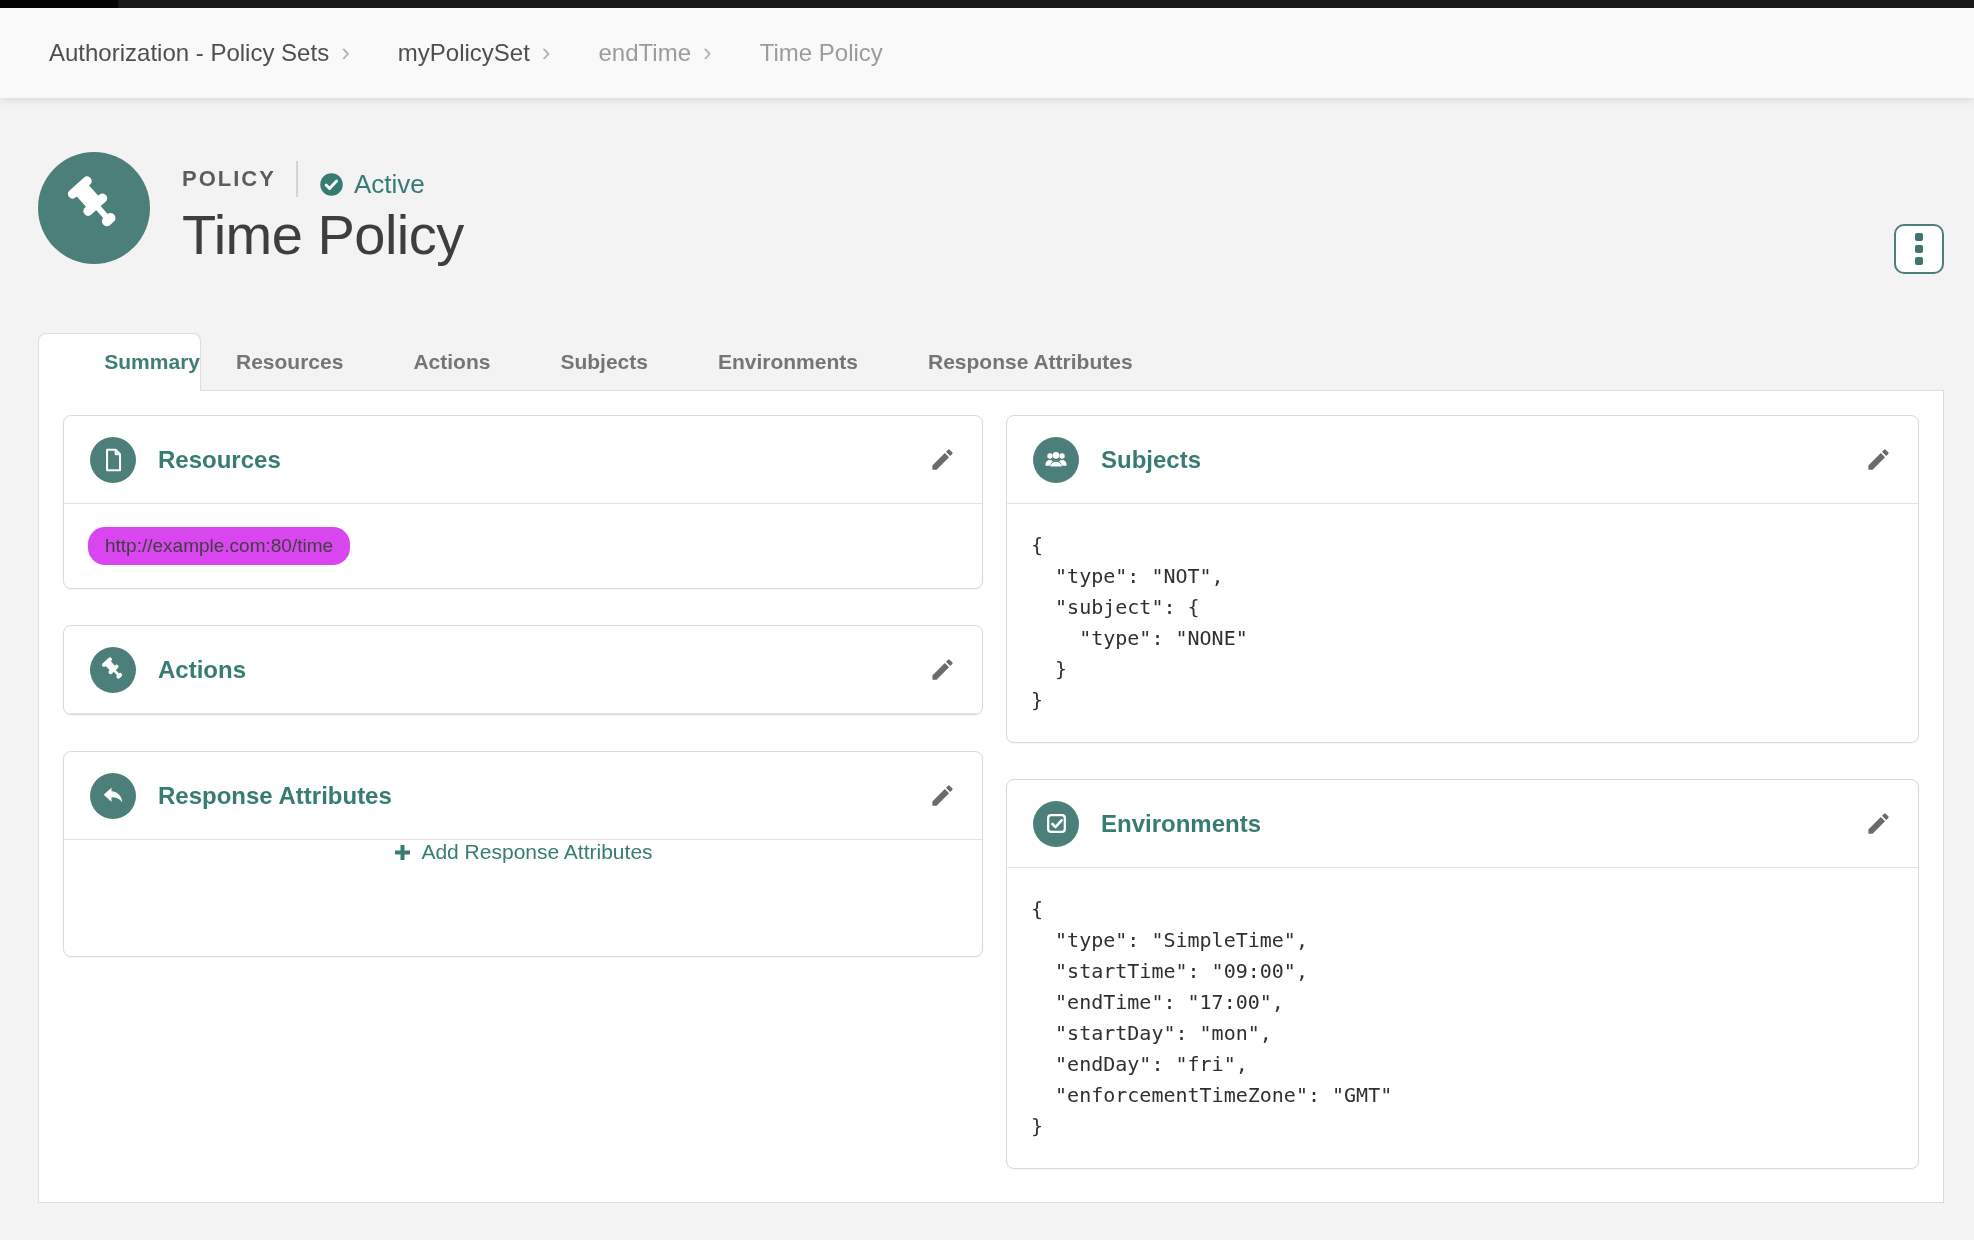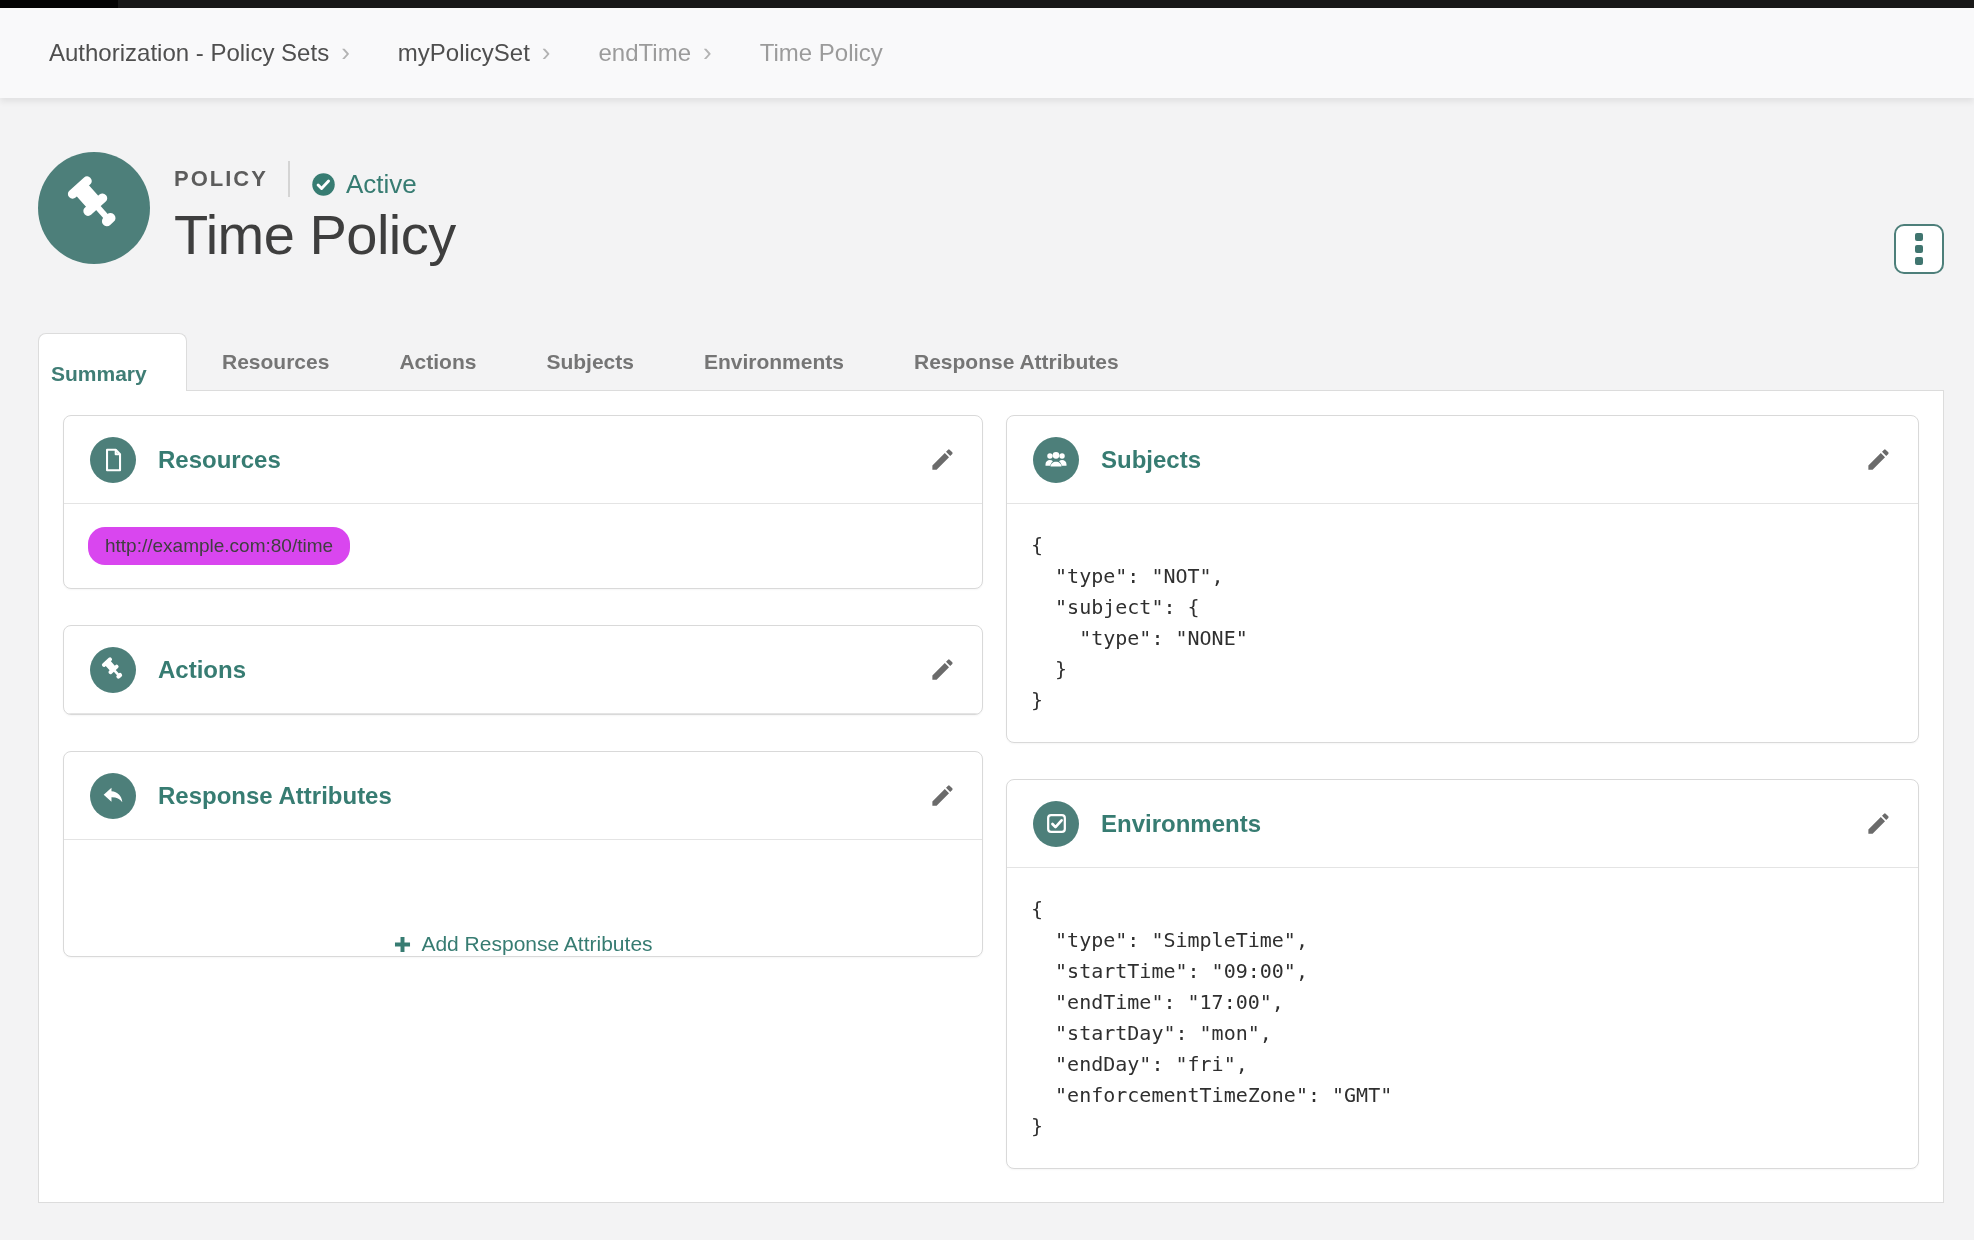--- a/index.html
+++ b/index.html
@@ -22,21 +22,21 @@
     padding-left:13px;
     position:relative; z-index:5;
   }
   .crumbbar .crumb { font-size:24px;margin-left:36px; }
   .crumb.dark { color:#4f4f4f; cursor:pointer; }
   .crumb.light { color:#9b9b9b; }
   .crumb-sep { color:#b3b3b3; font-size:26px; margin:0 12px; position:relative; top:-1px; }
 
   
   .content { padding:0 30px 0 38px; }
-  .page-header { position:relative; margin-top:54px; display:flex; }
+  .page-header { position:relative; margin-top:54px; display:flex;gap:8px; }
   .avatar {
     width:112px; height:112px; border-radius:50%;
     background:#4d7f7a; flex:0 0 112px;
     display:flex; align-items:center; justify-content:center;
   }
   .header-text { margin-left:24px; padding-top:8px; }
   .meta-row { display:flex; align-items:center; height:38px; }
   .type-label { font-size:22px; font-weight:bold; color:#5c5c5c; letter-spacing:2px; }
   .meta-divider { width:2px; height:36px; background:#d4d4d4; margin:0 20px; }
   .status { display:flex; align-items:center;margin-top:11px; }
@@ -52,21 +52,21 @@
   }
   .kebab-btn i { width:8px; height:8px; background:#40756f; border-radius:2px; display:block; }
 
   
   .tabs { display:flex; margin-top:66px; align-items:flex-end; position:relative; z-index:2; }
   .tab {
     height:57px; line-height:57px; font-size:21px; font-weight:bold;
     color:#757575; padding:0 35px; cursor:pointer;
   }
   .tab.active {
-    width:149px; padding:12px; text-align:left; height:58px; line-height:56px;
+    width:163px; padding:0; text-align:right; height:58px; line-height:56px;
     background:#ffffff; color:#3f7d75;
     border:1px solid #dcdcdc; border-bottom:none;
     border-radius:8px 8px 0 0;
     margin-bottom:-1px;
   }
 
   
   .panel {
     background:#ffffff; border:1px solid #dcdcdc;
     height:813px; position:relative; z-index:1;
@@ -87,21 +87,21 @@
     width:46px; height:46px; border-radius:50%; background:#4d7f7a;
     display:flex; align-items:center; justify-content:center; flex:0 0 46px;
   }
   .card-title { font-size:24px; font-weight:bold; color:#377c72; margin-left:22px; }
   .edit-btn { margin-left:auto; cursor:pointer; display:flex; }
   .card-body-row { height:84px; display:flex; align-items:center; padding:0 24px; }
   .pill {
     background:#d946ef; color:#3f3f3f; font-size:19px;
     padding:8px 17px; border-radius:17px; display:inline-block;
   }
-  .card-body-center { height:116px; display:flex; align-items:flex-end; justify-content:center; }
+  .card-body-center { height:116px; display:flex; align-items:flex-start; justify-content:center; }
   .add-link { display:flex; align-items:center; gap:9px; color:#377c72; font-size:21px; cursor:pointer; }
   .code {
     font-family:"DejaVu Sans Mono", monospace;
     font-size:20px; line-height:31px; color:#2f2f2f;
     padding:26px 24px; white-space:pre;
   }
 </style>
 </head>
 <body>
 

